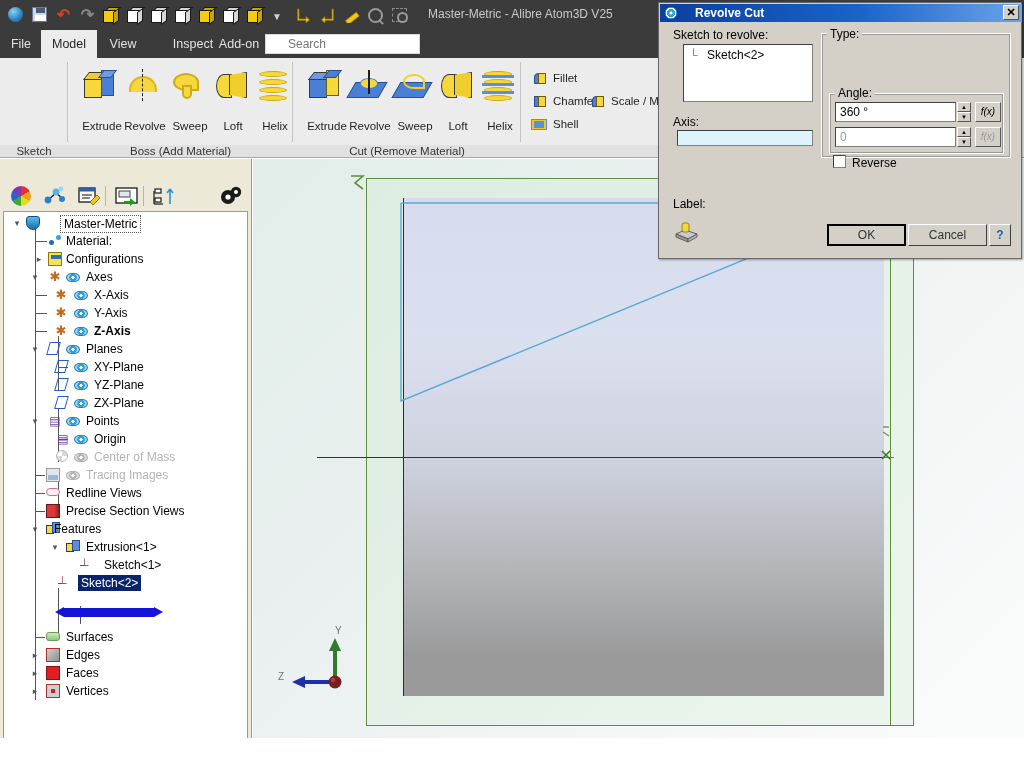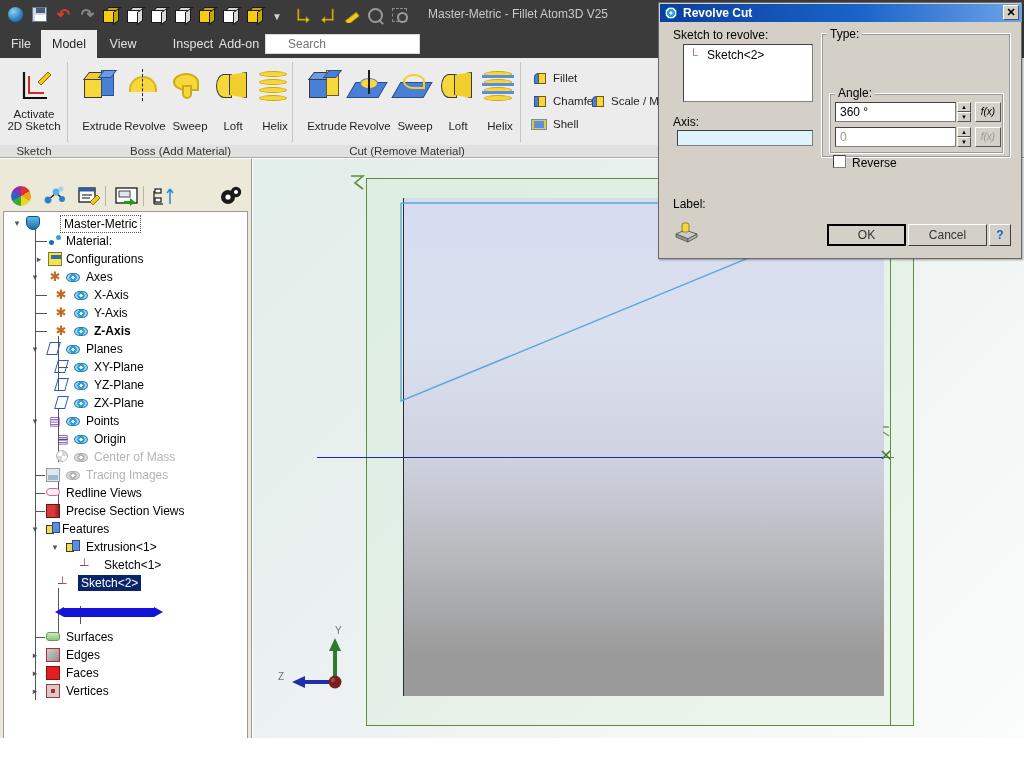--- a/index.html
+++ b/index.html
@@ -212,21 +212,21 @@
 
   
   .dialog {
     position: absolute; top: 2px; left: 658px; width: 364px; height: 257px;
     background: #d4d0c8; border: 1px solid #6a6a6a;
     box-shadow: 1px 1px 2px rgba(0,0,0,0.35);
   }
   .dlg-title {
     position:absolute; top:1px; left:1px; width:362px; height:18px;
     background: linear-gradient(90deg, #0a3f9e 0%, #1a63c8 55%, #6ba3e8 100%);
-    color:#ffffff; font-weight:bold; font-size:12px; line-height:18px; padding-left:23px;
+    color:#ffffff; font-weight:bold; font-size:12px; line-height:18px; padding-left:35px;
   }
   .dlg-ico { position:absolute; left:4px; top:2px; width:14px;height:14px;border-radius:50%;
              background: radial-gradient(circle at 50% 50%, #ffffff 0 18%, #2f9fe0 19% 45%, #ffffff 46% 62%, #2f9fe0 63% 100%); border:1px solid #0a3f9e; }
   .dlg-close {
     position:absolute; right:2px; top:2px; width:16px;height:15px;
     background:#d4d0c8; border:1px solid #ffffff; border-right-color:#555; border-bottom-color:#555;
     font-size:11px; font-weight:bold; line-height:13px; text-align:center; color:#000; cursor:default;
   }
   .dlg-lbl { position:absolute; font-size:12px; color:#000; }
   .listbox {
@@ -366,49 +366,36 @@
           <rect x="1" y="8" width="14" height="5" fill="#f2c718" stroke="#8a6f08" stroke-width="0.8" transform="rotate(-38 8 10)"></rect>
         </svg></span>
       </div>
       <div class="qicon">
           <span class="ico-zoom"></span>
         </div>
       <div class="qicon">
           <span class="ico-zoomsel"></span>
         </div>
     </div>
-    <div class="title-text">Master-Metric - Fillet Atom3D V25</div>
+    <div class="title-text">Master-Metric - Alibre Atom3D V25</div>
   </div>
 
   <div class="tabstrip">
     <div class="tab" style="left:2px;width:38px;">File</div>
     <div class="tab active" style="left:41px;width:56px;">Model</div>
     <div class="tab" style="left:99px;width:48px;">View</div>
     <div class="tab" style="left:163px;width:60px;">Inspect</div>
     <div class="tab" style="left:211px;width:56px;">Add-on</div>
     <div class="search-glyph"></div>
     <input class="searchbox" type="text" placeholder="Search" style="">
   </div>
 
   <div class="ribbon">
 
     <div class="ribgroup" style="left:0;width:68px;">
-      <div class="bigbtn" style="left:3px;">
-        <div class="art">
-          <svg width="40" height="38" viewBox="0 0 40 38">
-            <path d="M10 4 L10 30 L33 30" fill="none" stroke="#111" stroke-width="2.2"></path>
-            <path d="M15 8 L15 25 L30 25" fill="none" stroke="#d02828" stroke-width="2"></path>
-            <path d="M24 14 L34 4 L37 7 L27 17 Z" fill="#f2c718" stroke="#6b5c10" stroke-width="0.9"></path>
-          </svg>
-        </div>
-        <div class="lbl">
-          <span>Activate</span><br>
-          <span>2D Sketch</span>
-        </div>
-      </div>
       <div class="sep"></div>
       <div class="grouplabel">Sketch</div>
     </div>
 
     <div class="ribgroup" style="left:68px;width:225px;">
       <div class="bigbtn" style="left:3px;">
         <div class="art shp-extrude">
             <i class="a"></i>
             <i class="b"></i>
             <i class="c"></i>
@@ -695,21 +682,21 @@
         <span class="ic ic-psv" style="left:42px;"></span>
         <span class="txt" style="left:62px;">Precise Section Views</span>
       </div>
 
       <div class="trow" style="top:308px;">
         <span class="expander" style="left:26px;">▾</span>
         <span class="ic ic-feat" style="left:42px;">
             <i class="fa"></i>
             <i class="fb"></i>
           </span>
-        <span class="txt" style="left:58px;">Features</span>
+        <span class="txt" style="left:50px;">Features</span>
       </div>
       <div class="trow" style="top:326px;">
         <span class="expander" style="left:46px;">▾</span>
         <span class="ic ic-feat" style="left:62px;">
             <i class="fa"></i>
             <i class="fb"></i>
           </span>
         <span class="txt" style="left:82px;">Extrusion&lt;1&gt;</span>
       </div>
       <div class="trow" style="top:344px;">

